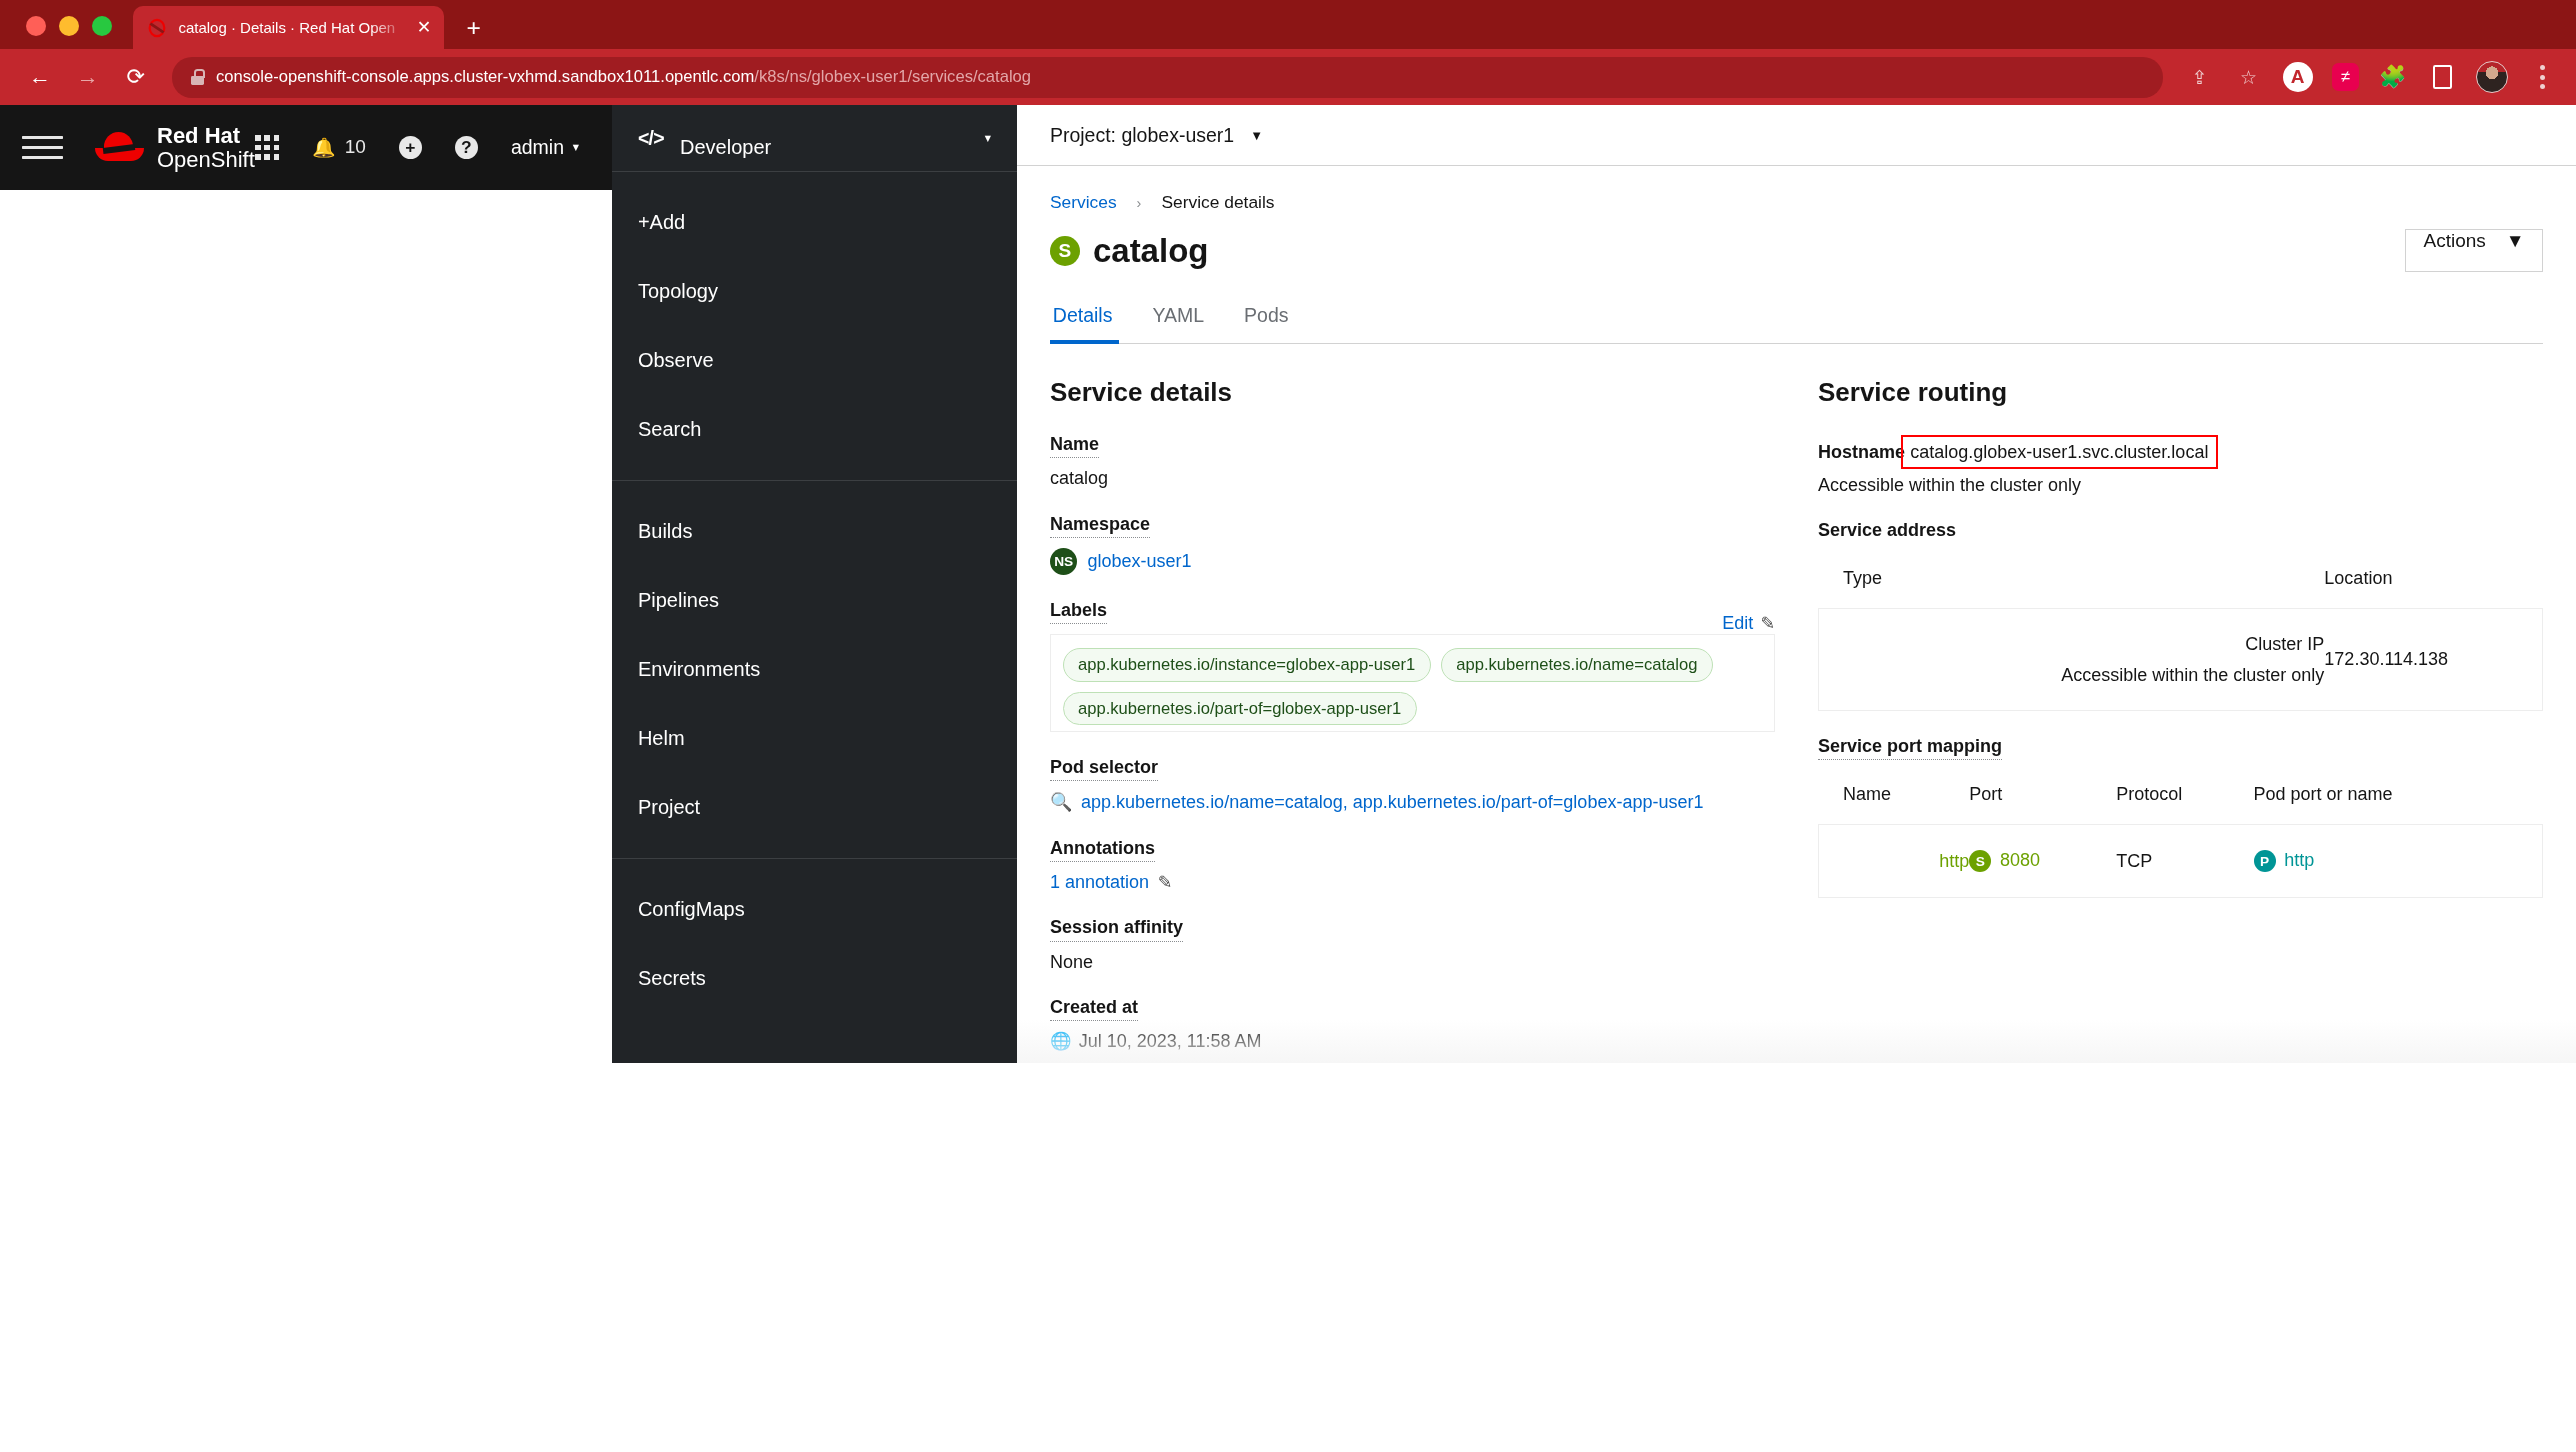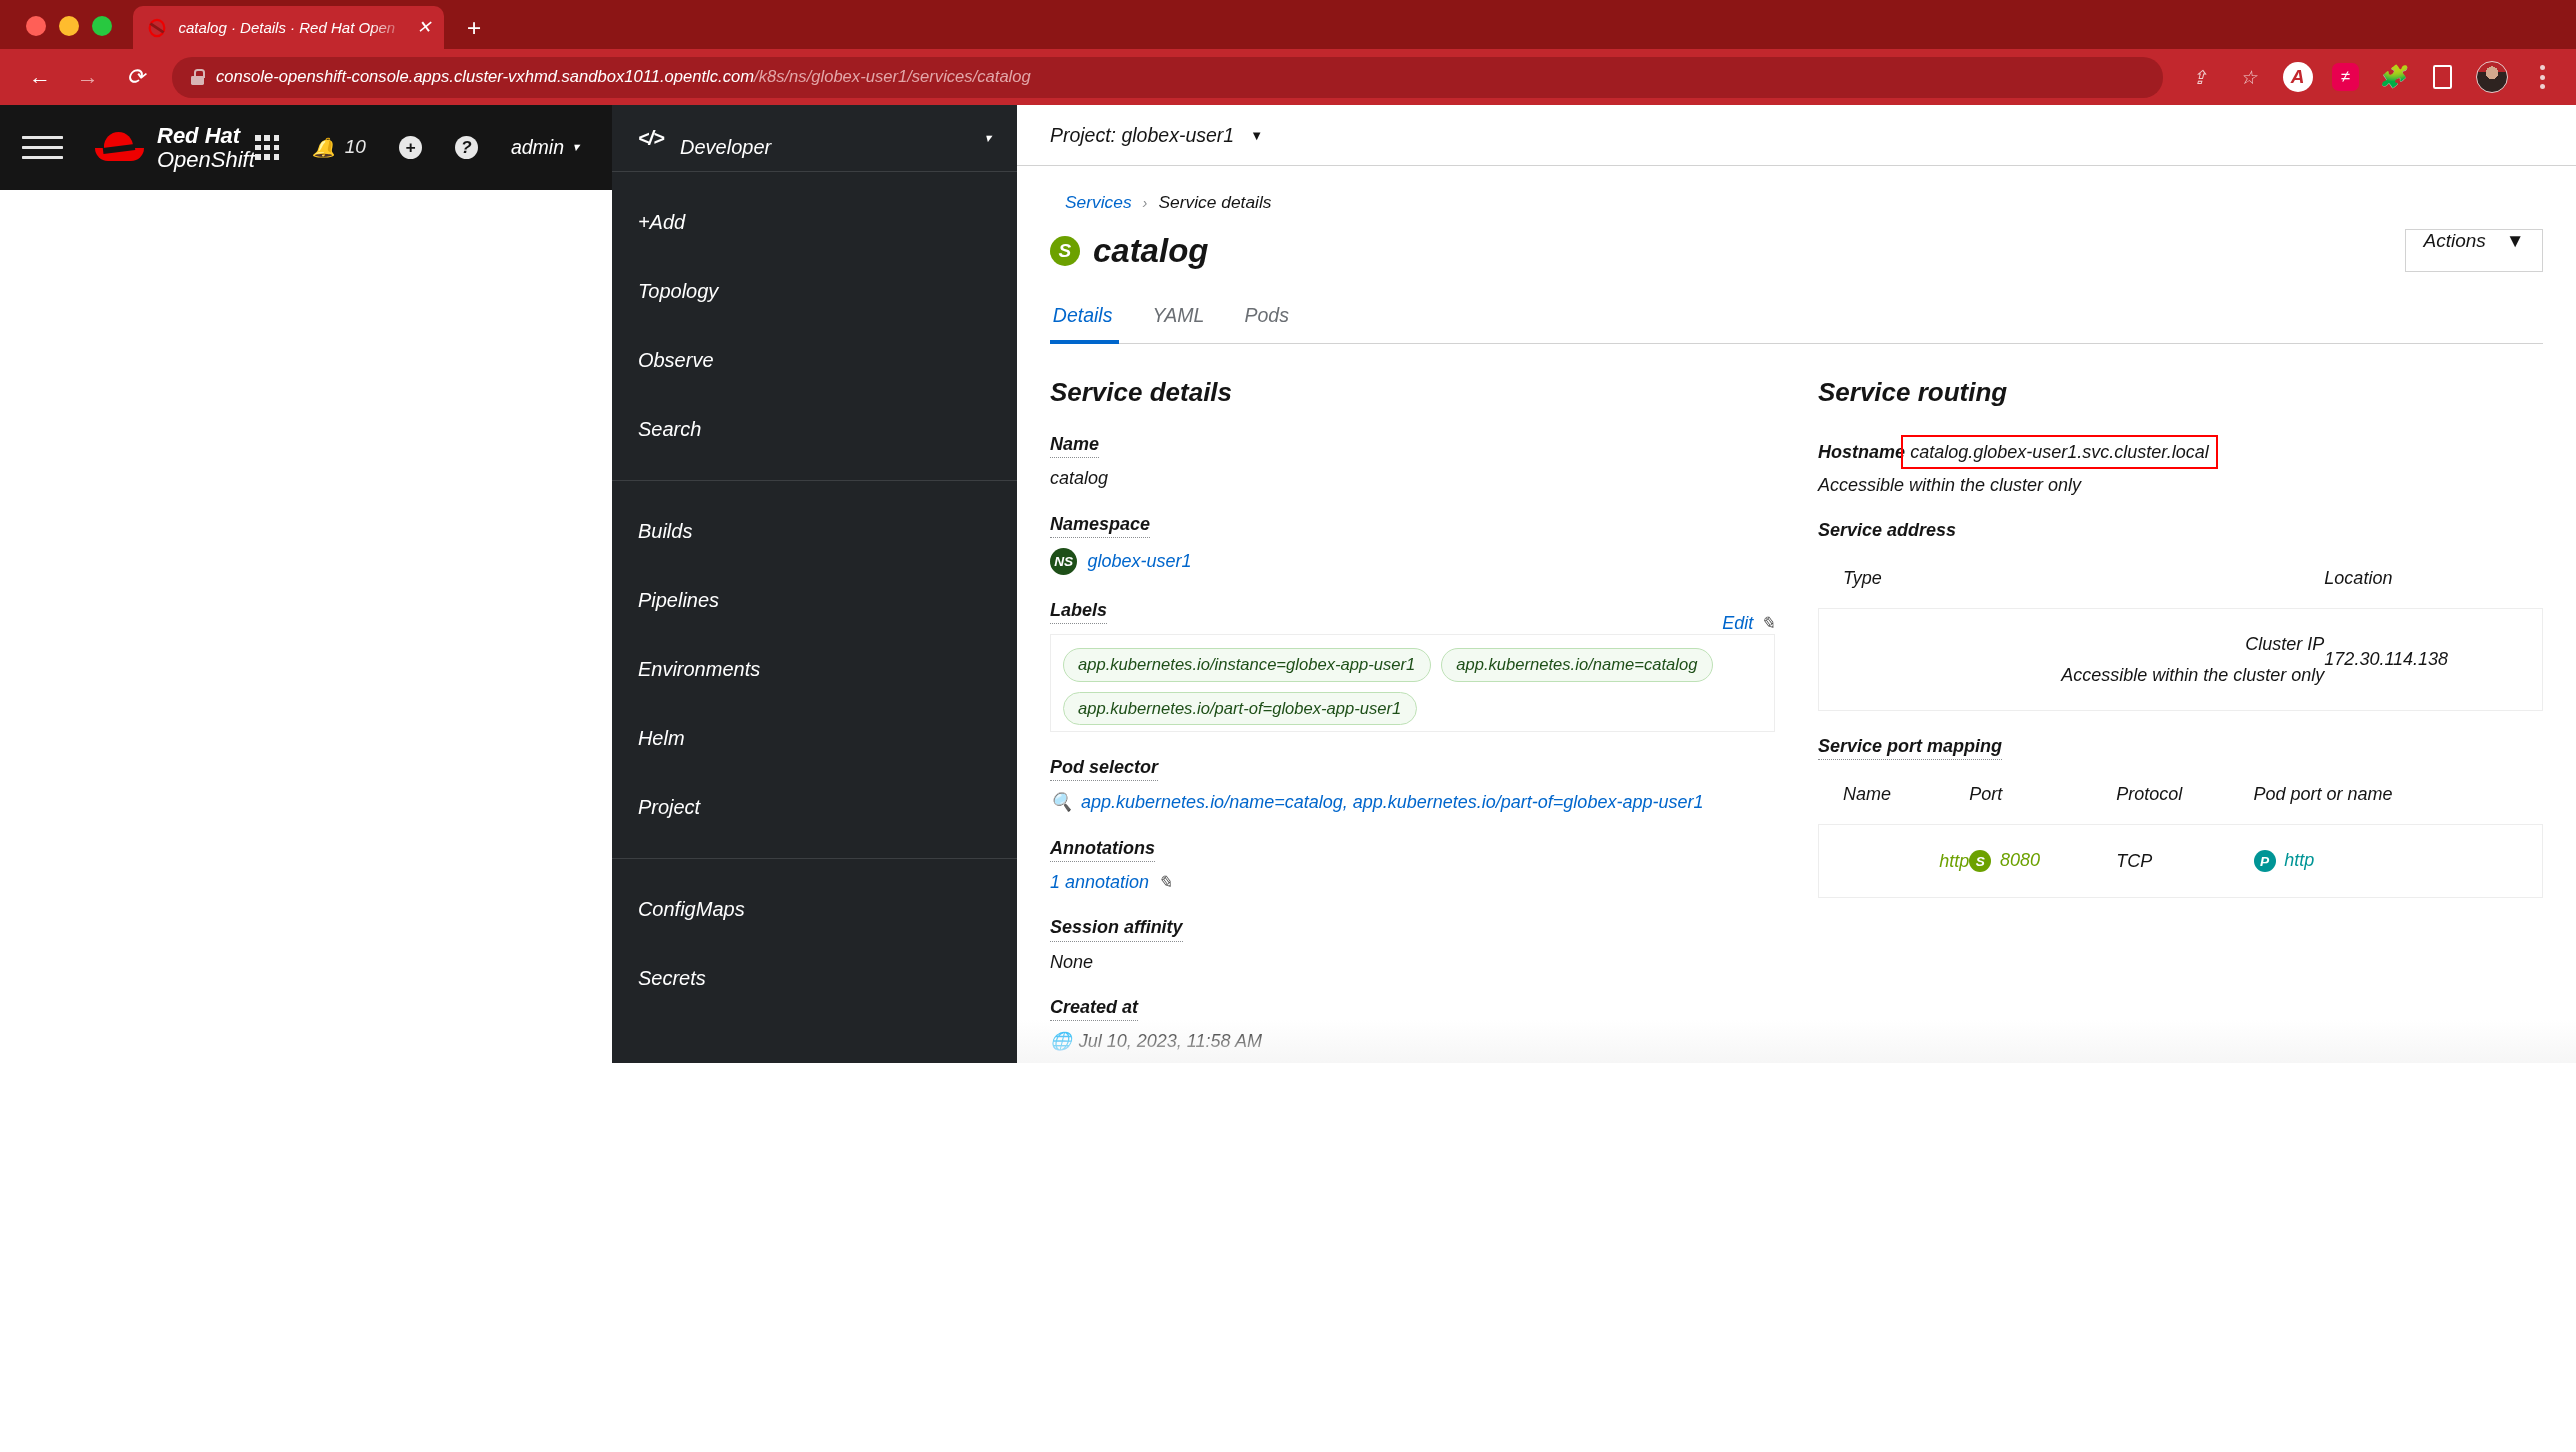--- a/index.html
+++ b/index.html
@@ -3,21 +3,21 @@
 <meta charset="utf-8">
 <style>
   * { box-sizing: border-box; margin: 0; padding: 0; }
   html, body {
     width: 2576px; height: 1453px;
     font-family: "Liberation Sans", sans-serif;
     background: #fff; overflow: hidden;
   }
 
   
-  .browser { width: 2576px; height: 1063px; display: flex; flex-direction: column; font-style: italic; }
+  .browser { width: 2576px; height: 1063px; display: flex; flex-direction: column; }
 
   .tabstrip {
     height: 49px; background: #8c1515;
     display: flex; align-items: flex-end; padding-left: 17.4px; position: relative;
   }
   .traffic { display: flex; align-items: center; gap: 13px; position: absolute; left: 26px; top: 16px; }
   .dot { width: 20px; height: 20px; border-radius: 50%; }
   .dot.red { background: #ff5f57; }
   .dot.yellow { background: #febc2e; }
   .dot.green { background: #28c840; }
@@ -118,21 +118,21 @@
   
   .main { flex: 1; display: flex; flex-direction: column; background: #fff; min-width: 0; }
   .project-bar {
     height: 61px; display: flex; align-items: center; padding: 0 33px;
     border-bottom: 0.7px solid #d2d2d2; font-size: 19.5px; color: #151515; gap: 16px; flex: 0 0 61px;
   }
   .project-bar .caret-dark { font-size: 13px; color: #151515; }
 
   .content { flex: 1; overflow: hidden; padding: 0 33px; min-height: 0; position: relative; }
 
-  .breadcrumb { display: flex; align-items: center; gap: 11px; font-size: 17.4px; padding: 26px 0 0 0; margin-left: 15px; }
+  .breadcrumb { display: flex; align-items: center; gap: 20px; font-size: 17.4px; padding: 26px 0 0 0; }
   .breadcrumb a { color: #06c; text-decoration: none; }
   .breadcrumb .sep { color: #8a8d90; font-size: 14.5px; }
   .breadcrumb .cur { color: #151515; }
 
   .title-row { display: flex; align-items: center; padding: 16px 0 22px 0; }
   .res-badge {
     width: 30px; height: 30px; border-radius: 50%; background: #6ca100; color: #fff;
     display: flex; align-items: center; justify-content: center;
     font-size: 19px; font-weight: bold; margin-right: 13px; flex: 0 0 30px;
   }

